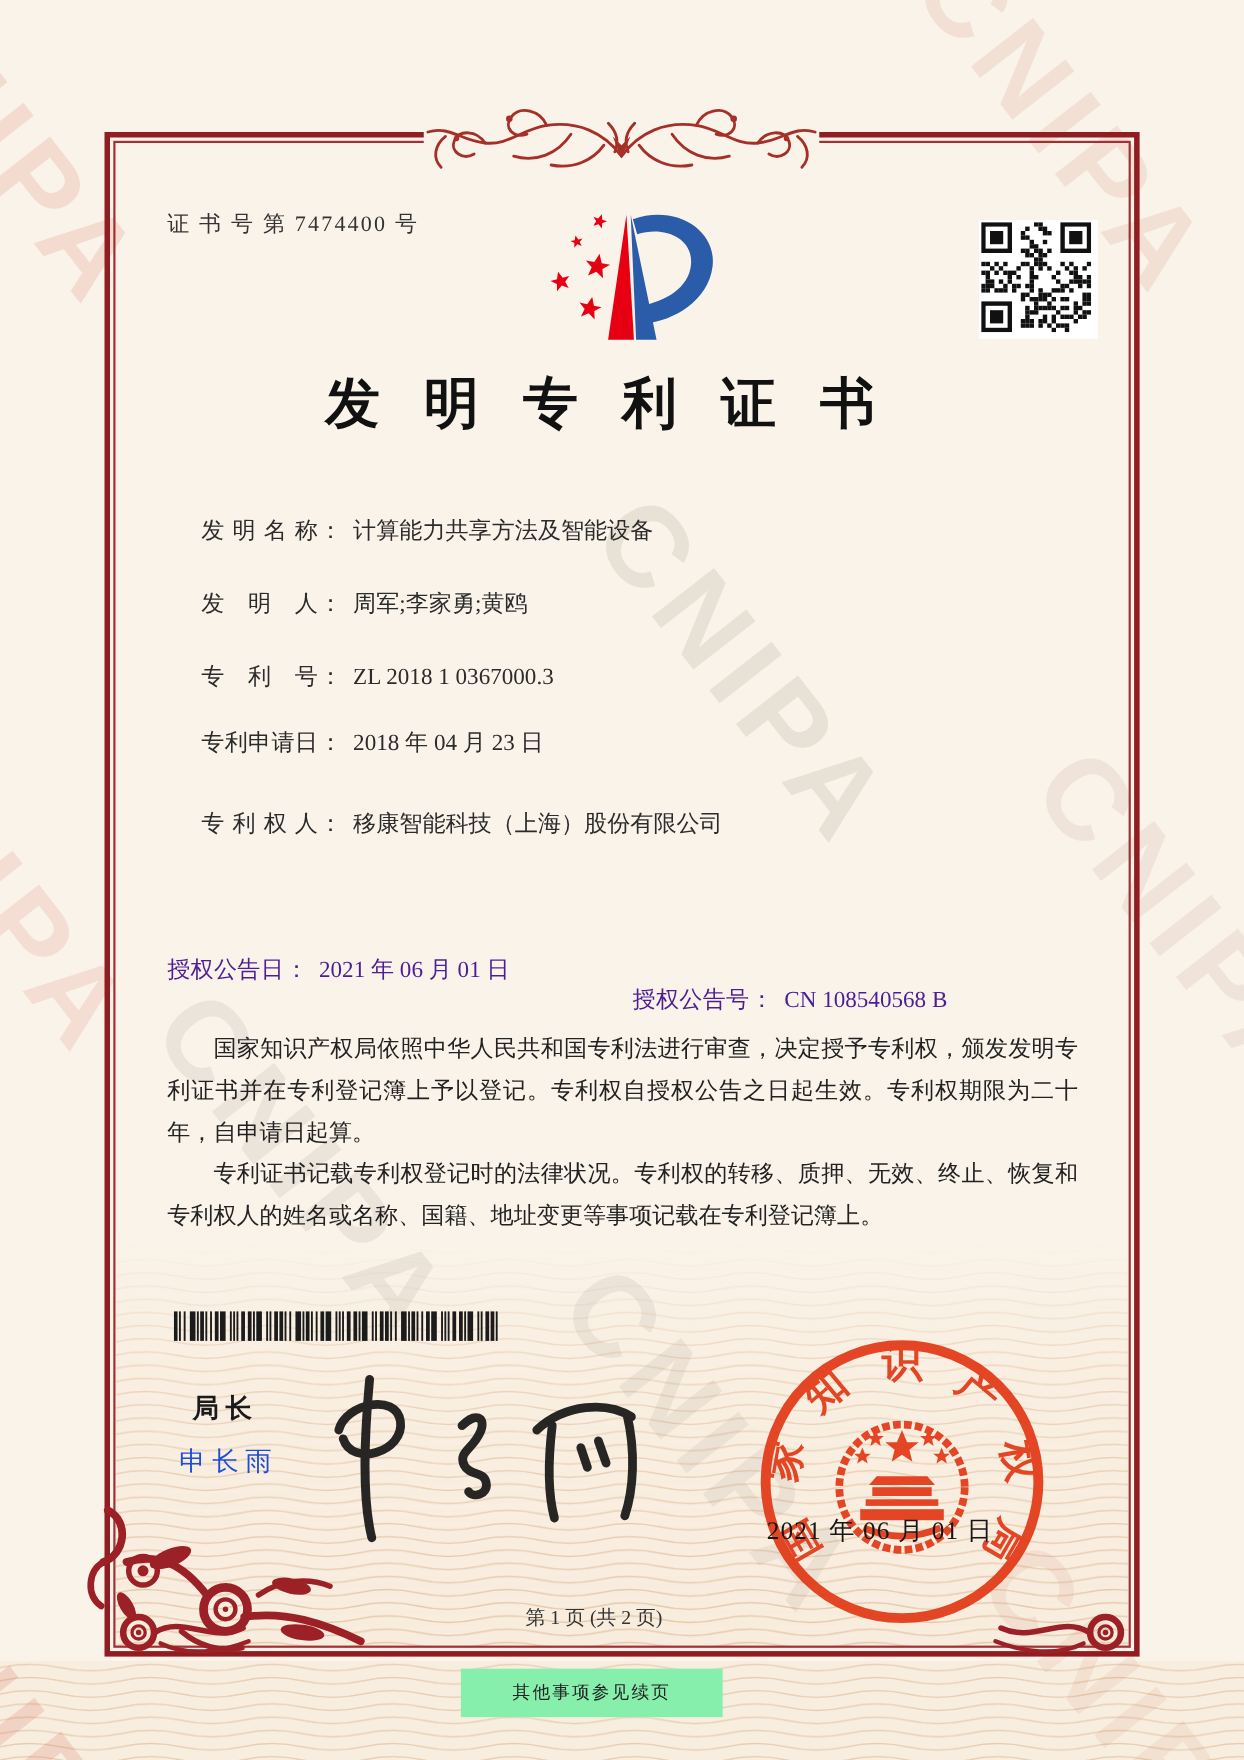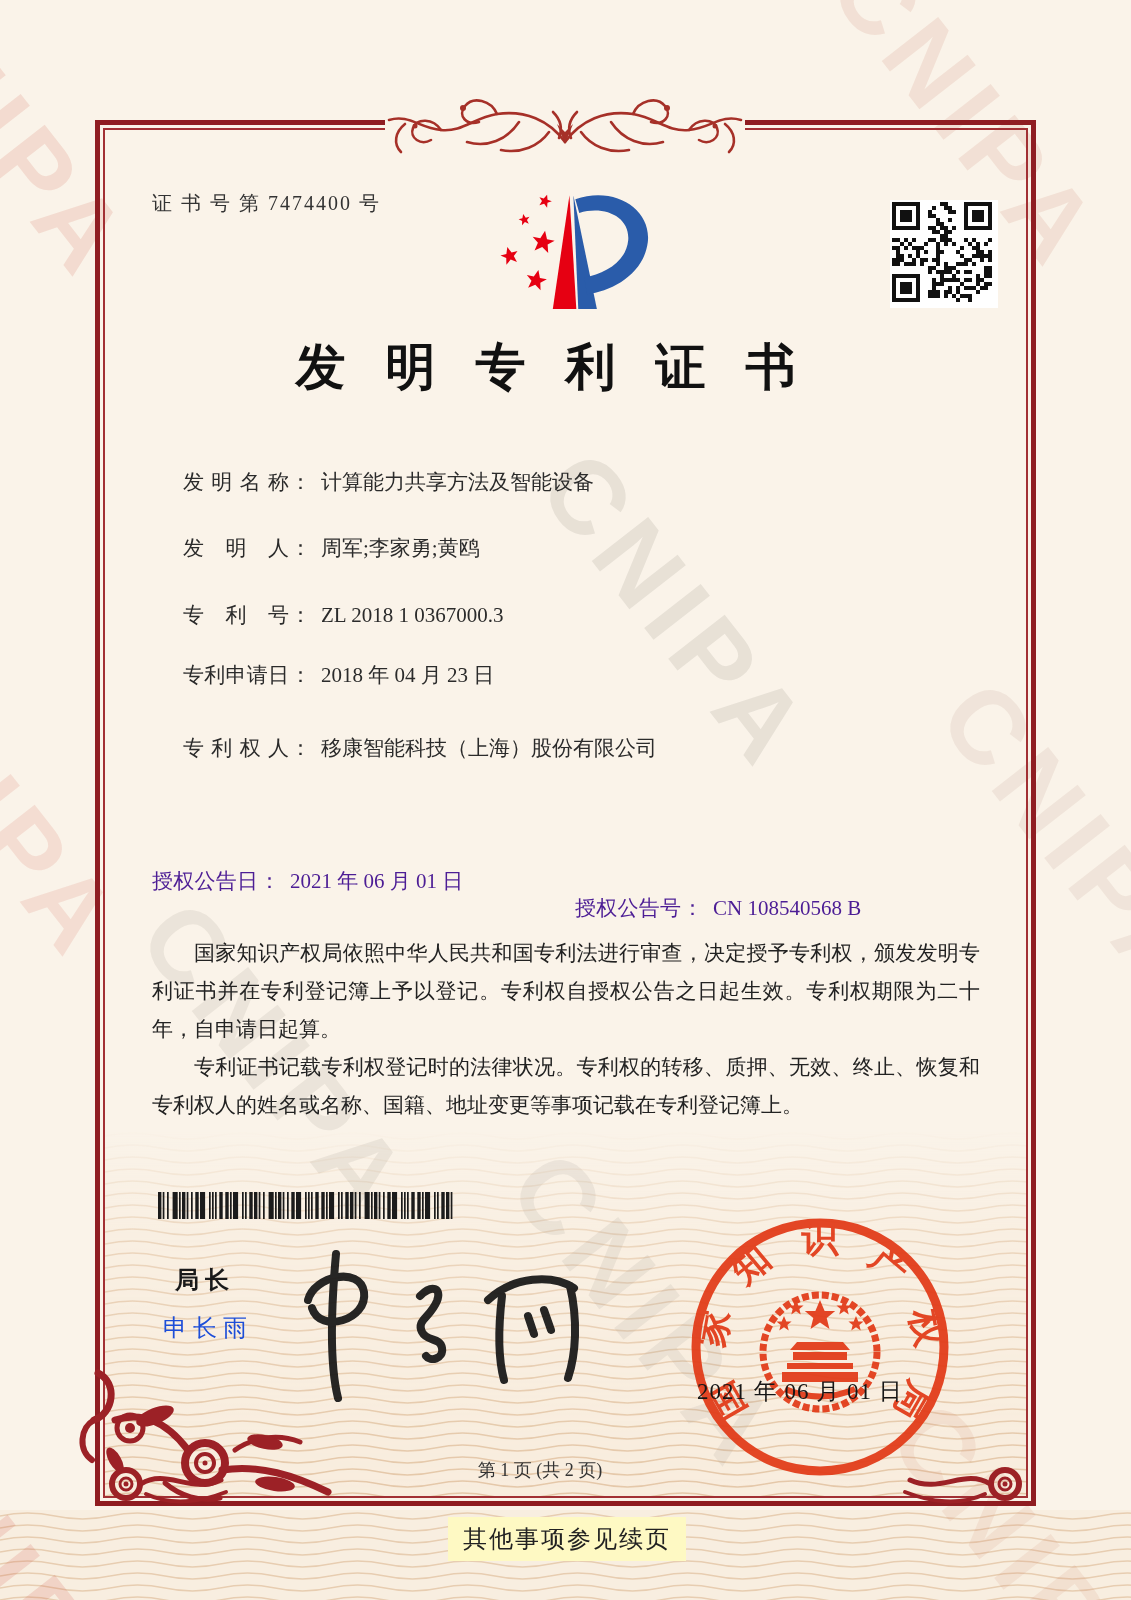--- a/index.html
+++ b/index.html
@@ -37,22 +37,22 @@
   .waves{z-index:0;}
   .barcode{left:158px;top:1192px;z-index:5;}
   .officer-title{left:163px;top:1264px;font-family:"Liberation Sans",sans-serif;font-weight:600;
                  font-size:24px;color:#1a1a1a;z-index:5;letter-spacing:6px;margin-left:12px;}
   .officer-name{left:163px;top:1312px;font-family:"Liberation Sans",sans-serif;font-weight:400;
                 font-size:24px;color:#1d4ed8;z-index:5;letter-spacing:6px;}
   .signature{left:270px;top:1238px;z-index:5;}
   .seal{left:685px;top:1212px;z-index:6;}
   .seal-date{left:697px;top:1376px;font-size:23px;color:#161616;letter-spacing:1px;z-index:7;white-space:nowrap;}
   .page-num{left:430px;top:1458px;width:220px;text-align:center;font-size:18px;color:#333;z-index:5;}
-  .footer-strip{left:448px;top:1517px;width:238px;height:44px;background:#fef9c3;z-index:6;
-                display:flex;align-items:center;justify-content:center;font-size:24px;color:#222;letter-spacing:2px;}
+  .footer-strip{left:419px;top:1517px;width:238px;height:44px;background:#86efac;z-index:6;
+                display:flex;align-items:center;justify-content:center;font-size:16px;color:#222;letter-spacing:2px;}
   .qr{left:890px;top:200px;width:104px;height:104px;background:#fff;padding:2px;z-index:5;}
   .logo{left:450px;top:182px;z-index:5;}
   .orn-top{left:385px;top:84px;z-index:6;}
   .orn-bl{left:70px;top:1368px;z-index:6;}
   .orn-corner-l{left:96px;top:1446px;z-index:6;}
   .orn-corner-r{left:885px;top:1446px;z-index:6;}
   .waves-bottom{left:0;top:1510px;z-index:0;}
 </style>
 </head>
 <body>

